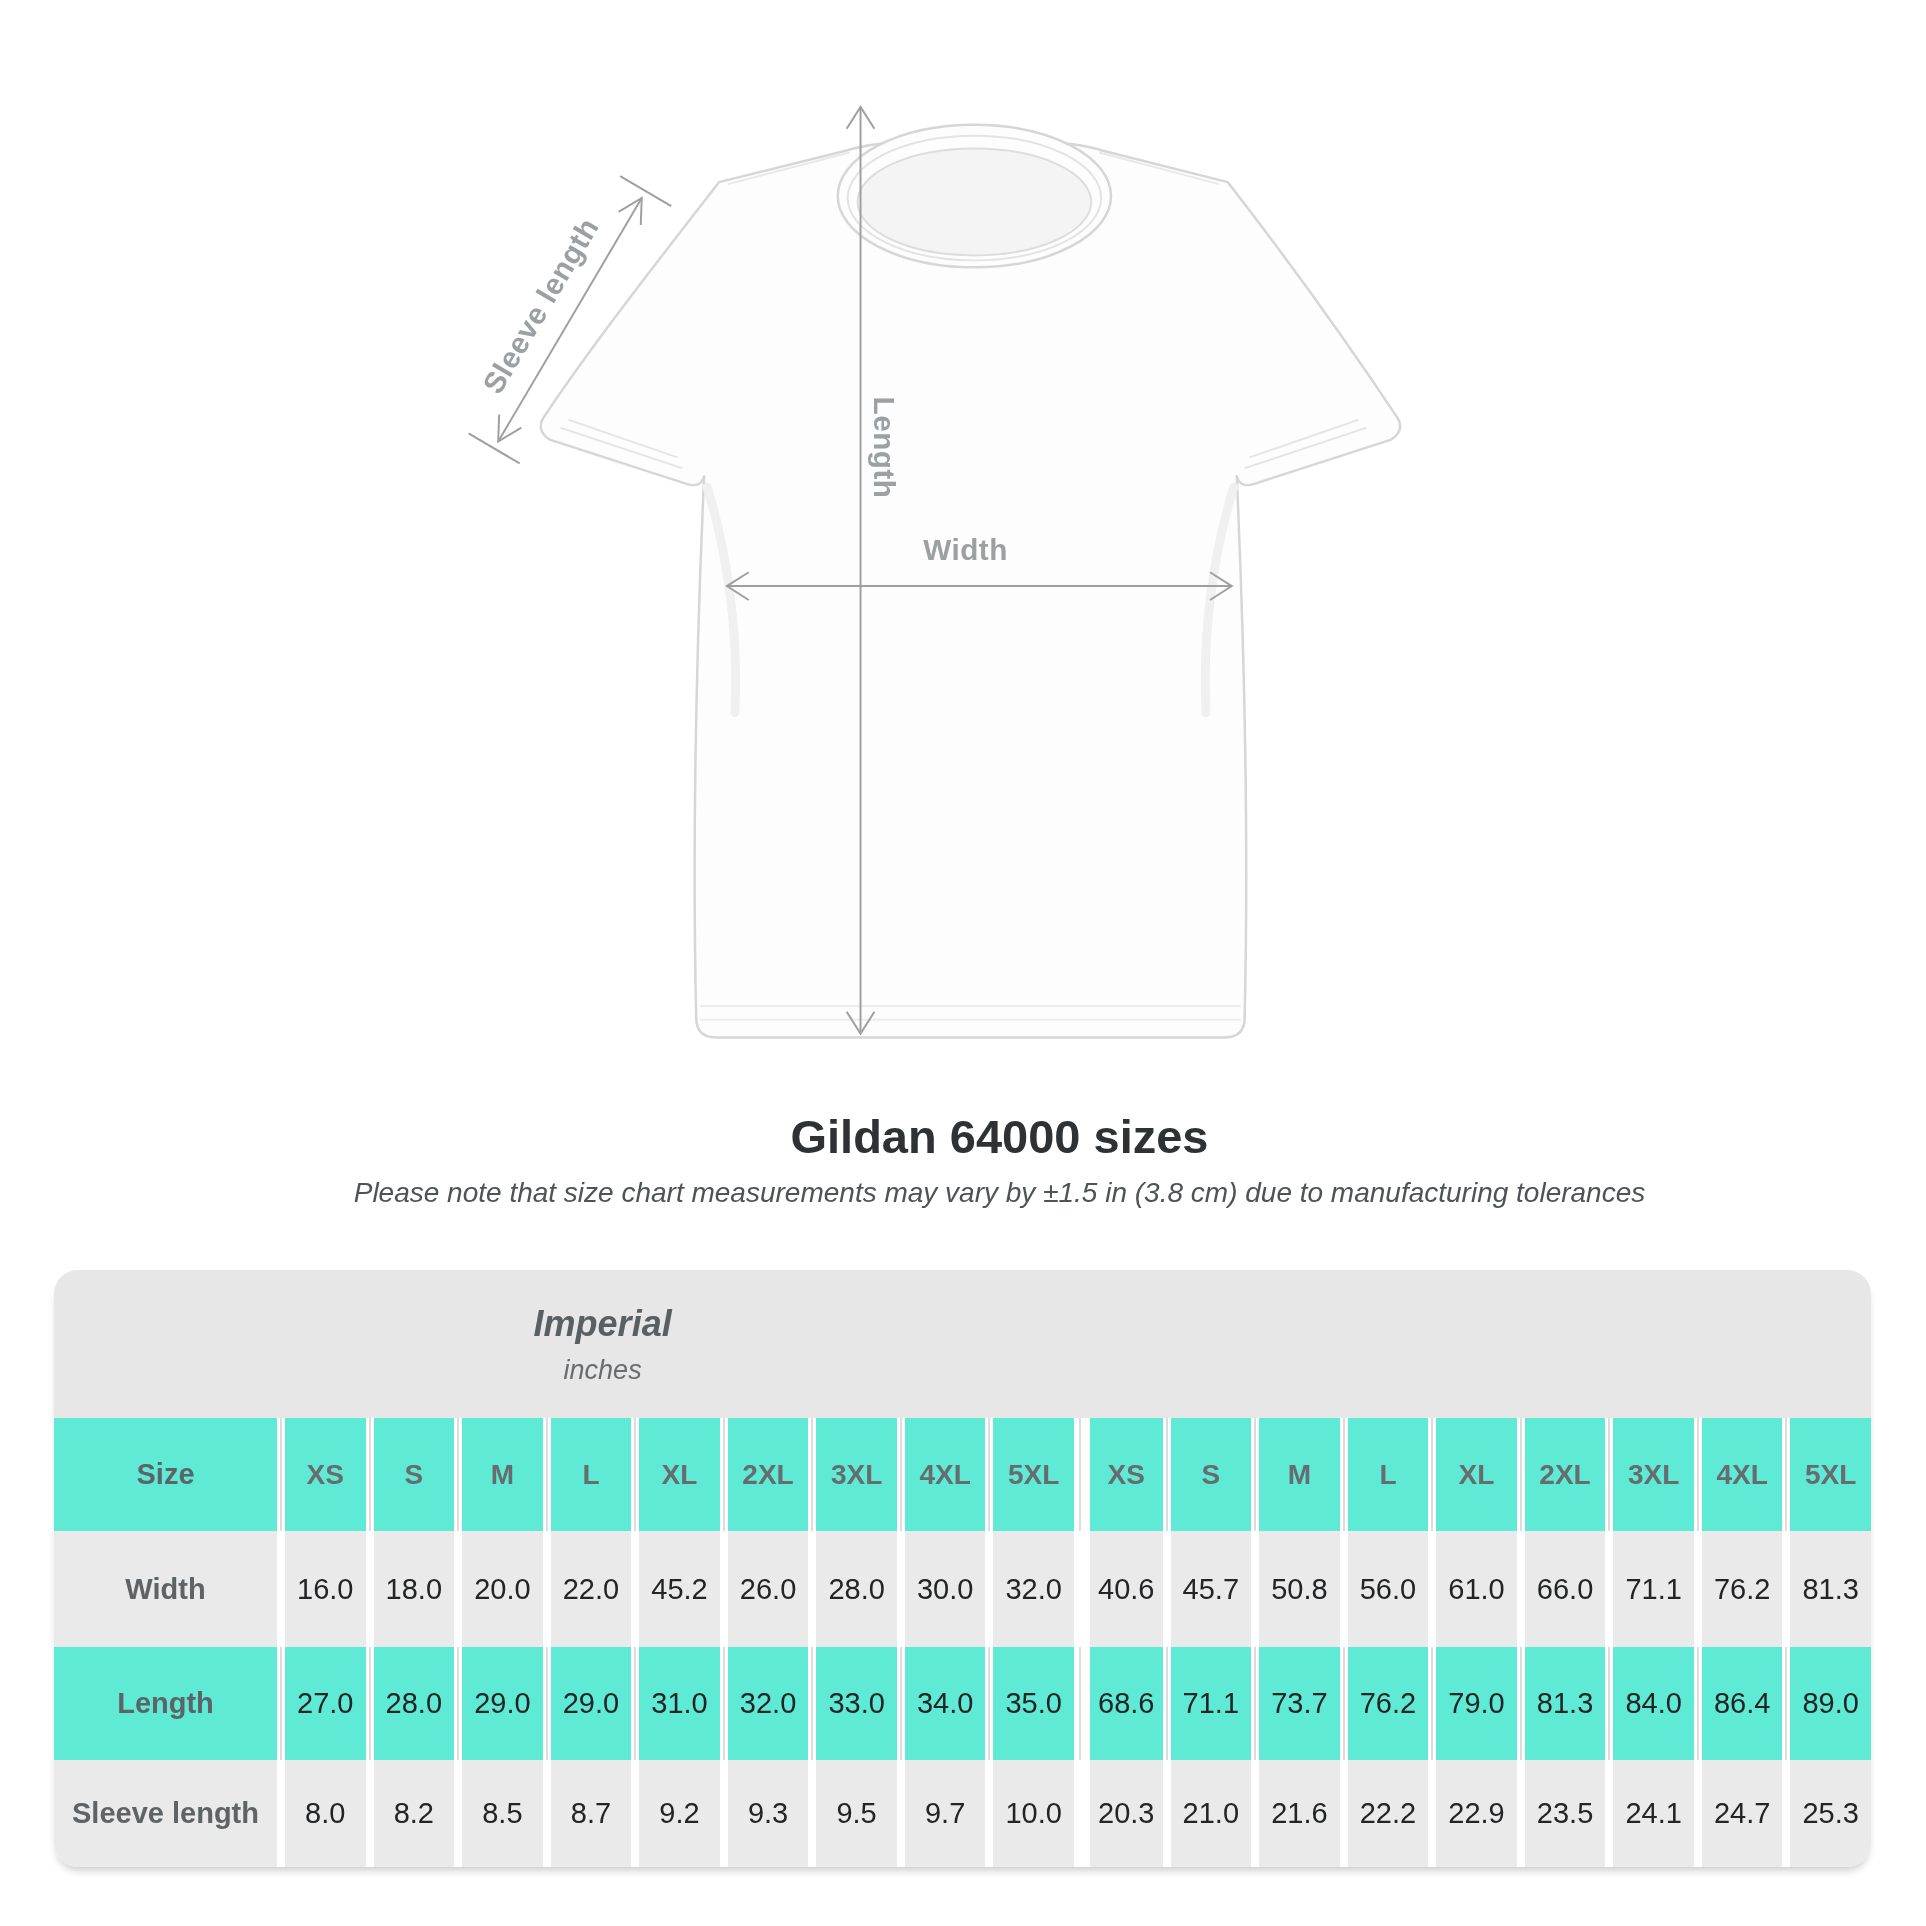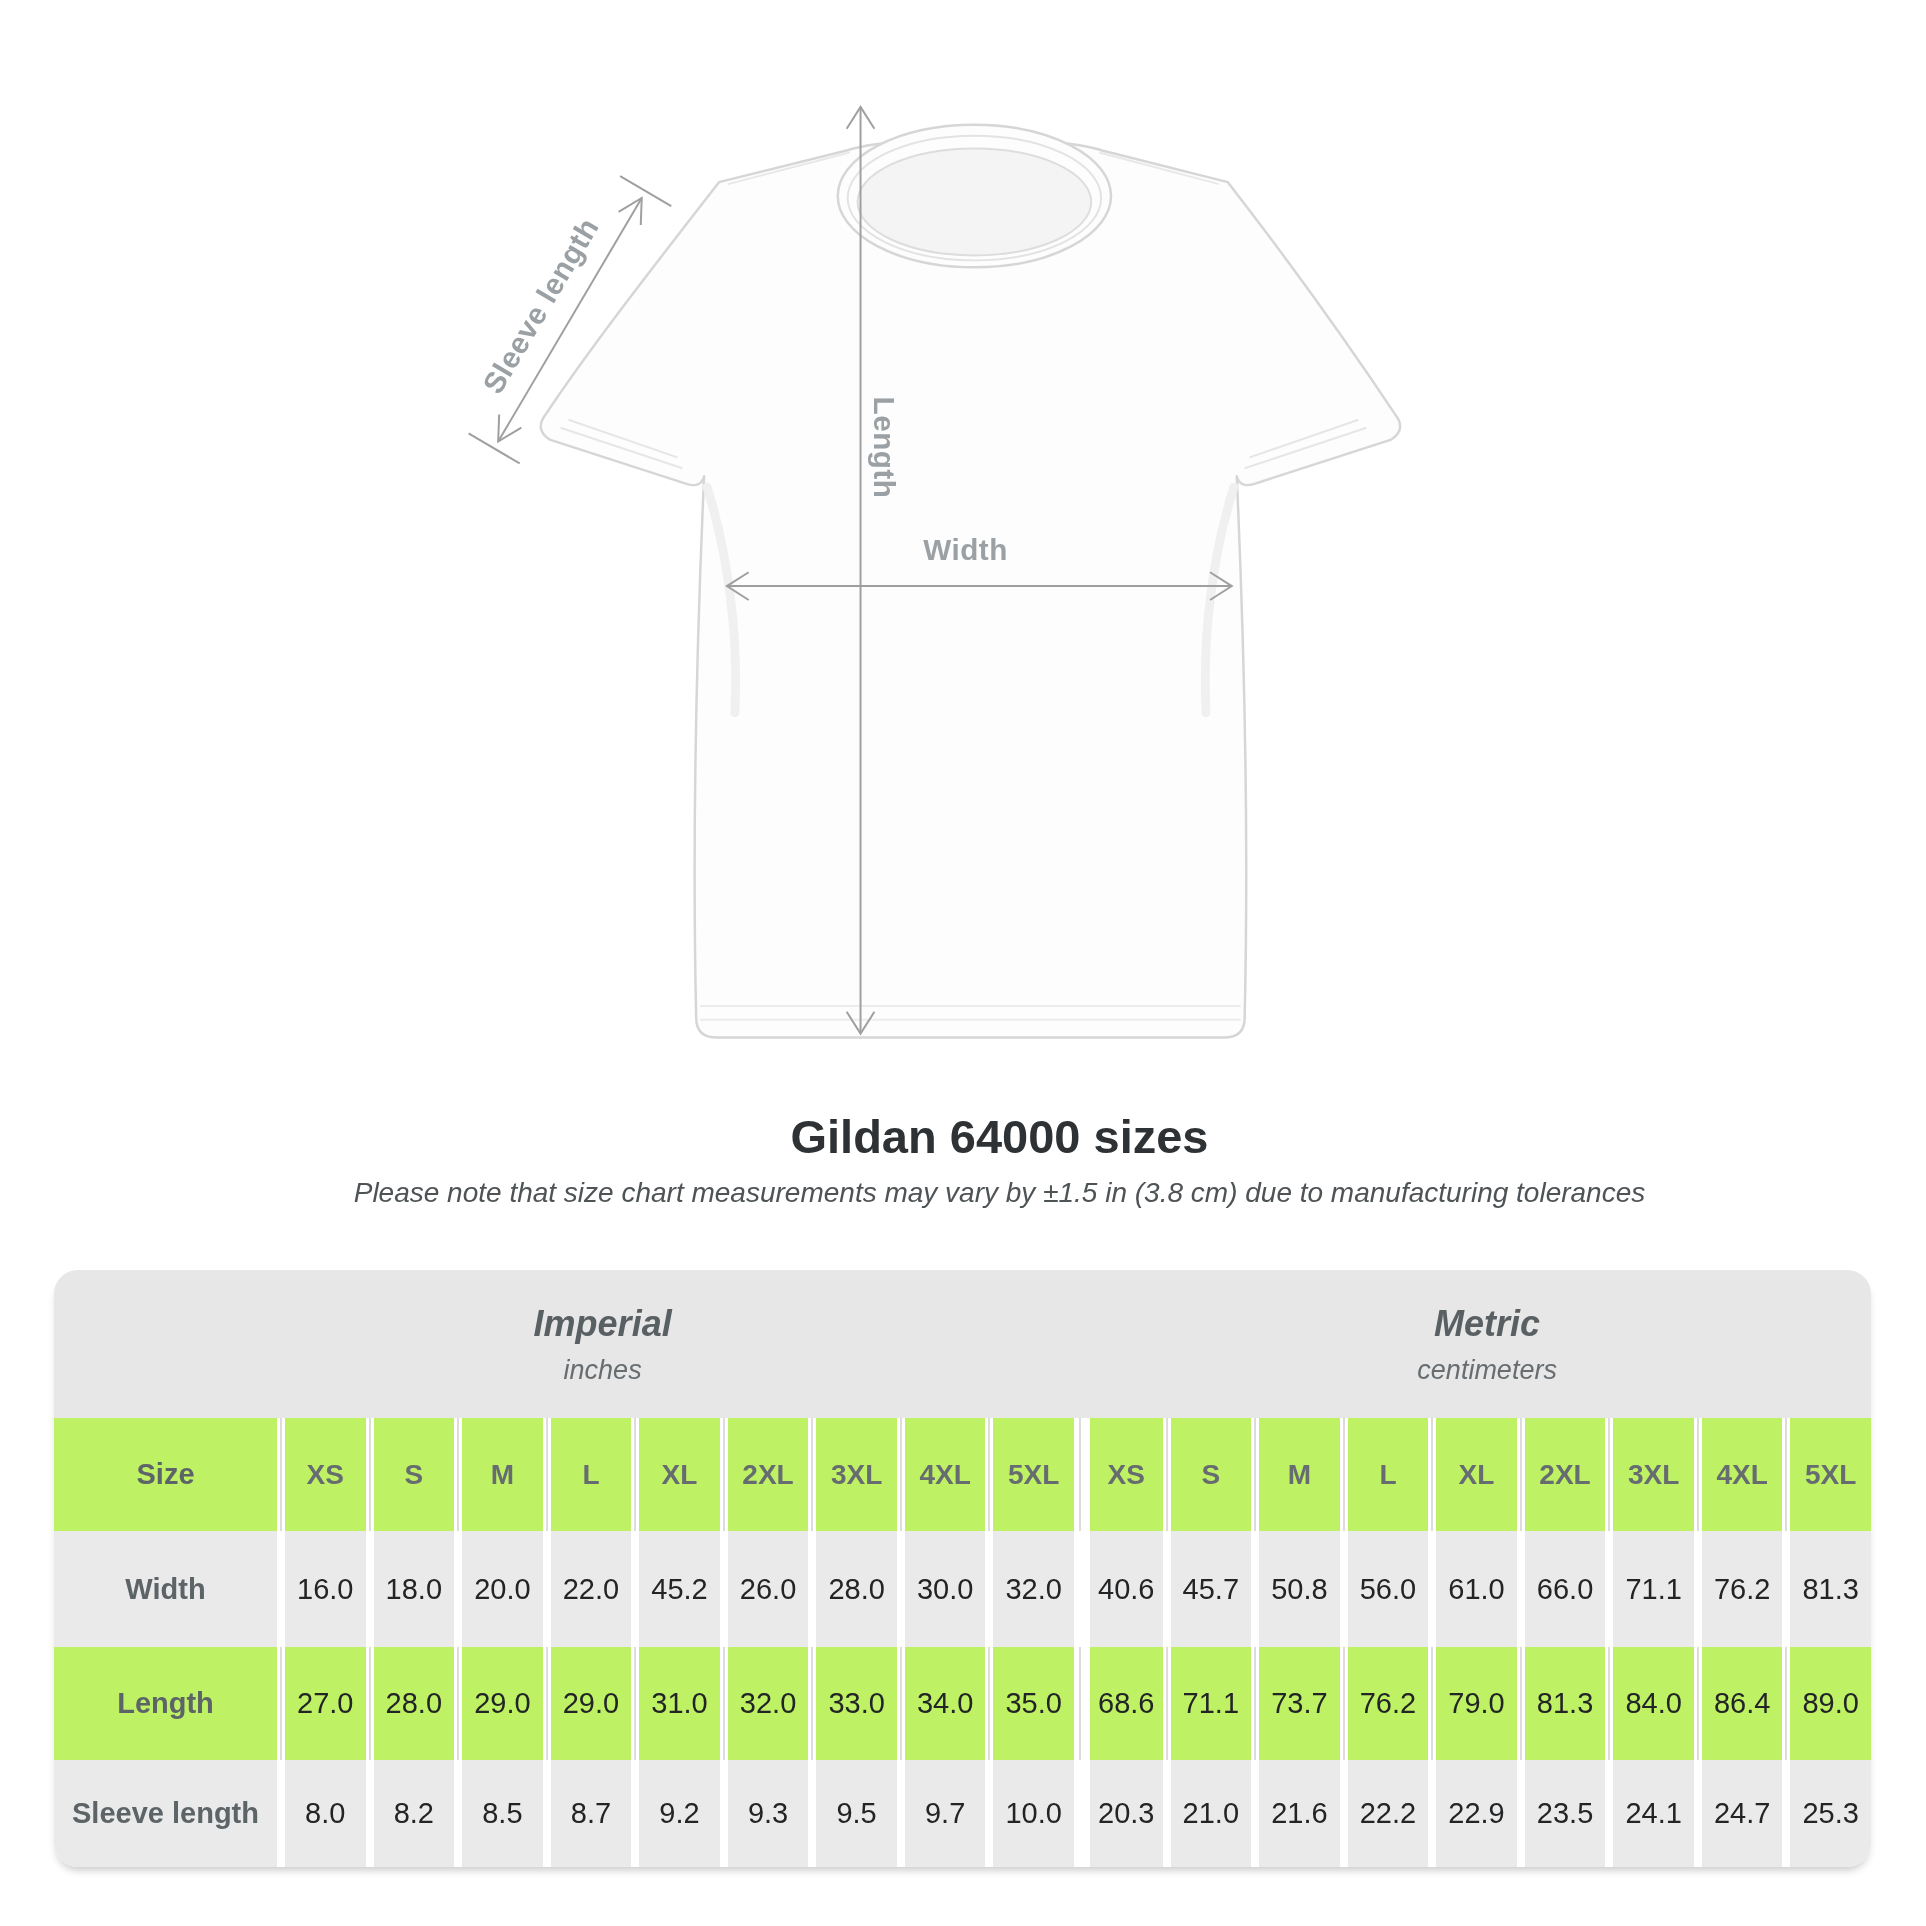--- a/index.html
+++ b/index.html
@@ -30,21 +30,21 @@
   .g-imperial{width:56.6%;}
   .g-metric{flex:1;}
   .g-name{font-size:36px;font-weight:bold;font-style:italic;color:#596063;}
   .g-unit{font-size:27px;font-style:italic;color:#676d70;}
 
   .t-row{display:grid;grid-template-columns:223px repeat(18,1fr);column-gap:8px;height:113px;}
   .t-row.row-w{height:116px;}
   .t-row:last-child{height:107px;}
   .cell{position:relative;display:flex;align-items:center;justify-content:center;}
   .row-gray .cell{background:#ebeaea;}
-  .row-white .cell{background:#bef264;}
+  .row-white .cell{background:#5eead4;}
   .row-white .cell:not(:first-child)::before{
     content:"";position:absolute;left:-5px;top:0;bottom:0;width:2px;background:#dcdcdc;
   }
   
   .t-row > .cell:nth-child(11){margin-left:8px;}
   .row-white .cell:nth-child(11)::before{left:-11px;}
 
   .c-rowlabel{font-size:29px;font-weight:bold;color:#5d6467;}
   .c-size{font-size:28px;font-weight:bold;color:#666c6f;}
   .c-val{font-size:29px;font-weight:normal;color:#222426;}
@@ -116,24 +116,20 @@
   <div class="title-block">
     <h1>Gildan 64000 sizes</h1>
     <p>Please note that size chart measurements may vary by ±1.5 in (3.8 cm) due to manufacturing tolerances</p>
   </div>
 
   <div class="size-table">
     <div class="group-band">
       <div class="group g-imperial">
         <div class="g-name">Imperial</div>
         <div class="g-unit">inches</div>
-      </div>
-      <div class="group g-metric">
-        <div class="g-name">Metric</div>
-        <div class="g-unit">centimeters</div>
       </div>
     </div>
     <div id="table-rows">
         <div class="t-row row-white">
           <div class="cell c-rowlabel">Size</div>
           <div class="cell c-size">XS</div>
           <div class="cell c-size">S</div>
           <div class="cell c-size">M</div>
           <div class="cell c-size">L</div>
           <div class="cell c-size">XL</div>

